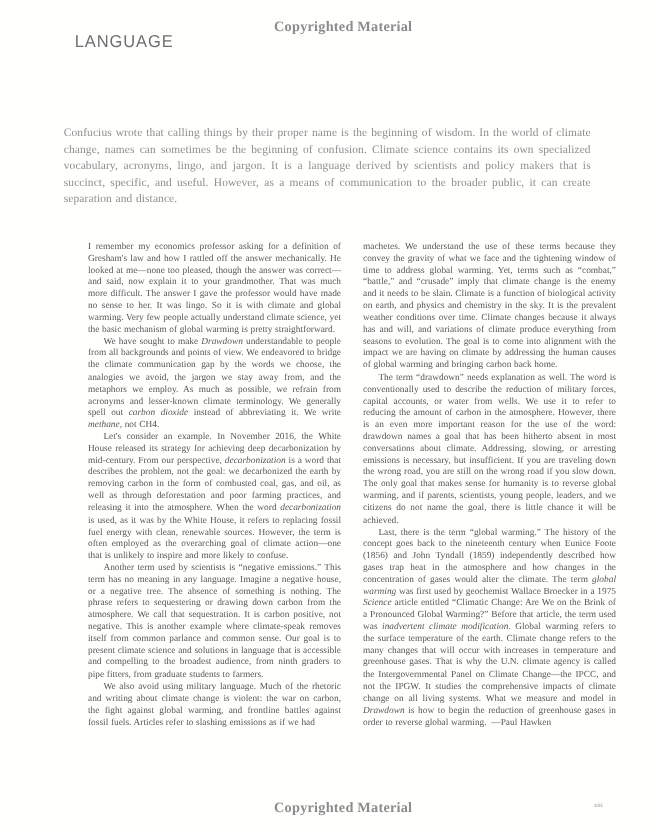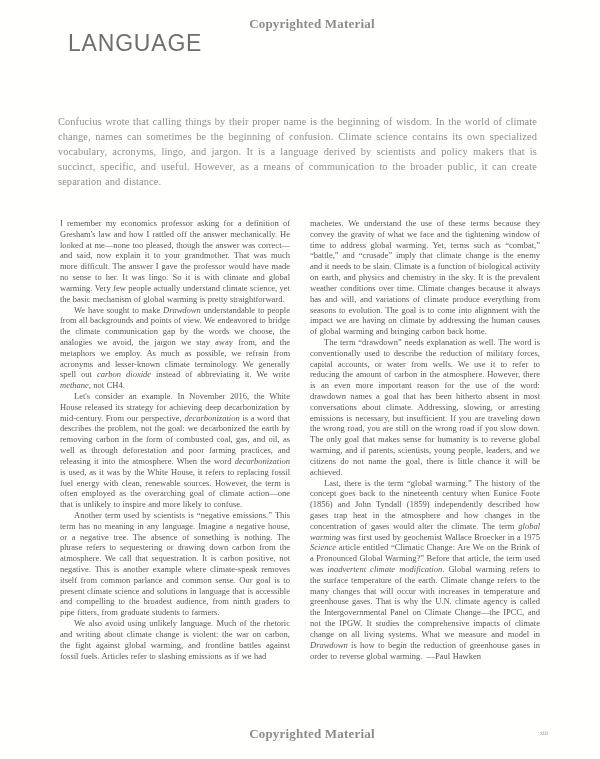--- a/index.html
+++ b/index.html
@@ -25,42 +25,42 @@
     margin-left: 24px;
   }
   .copyright.top { top: 16px; }
   .copyright.bottom { top: 726px; }
   .chapter-title {
     position: absolute;
     left: 68px; top: 29px;
     margin: 0;
     font-family: "Liberation Sans", sans-serif;
     font-weight: 400;
-    font-size: 23px;
+    font-size: 15px;
     letter-spacing: 0.8px;
     color: #6e6e6e;
     transform: scaleY(1.04);
     transform-origin: left top;
     text-align: center;
   }
   .intro {
     position: absolute;
     left: 58px; top: 114px;
     width: 479px;
     margin: 0;
     font-size: 10.4px;
     line-height: 15px;
     color: #8e8e8e;
     text-align: justify;
     word-spacing: 0.6px;
     letter-spacing: 0.1px;
   }
   .columns {
     position: absolute;
-    left: 60px; top: 218px;
+    left: 80px; top: 218px;
     width: 480px;
     display: flex;
     gap: 20px;
   }
   .col {
     flex: 1 1 0;
     font-size: 8.5px;
     line-height: 10.82px;
     color: #565656;
     text-align: justify;
@@ -86,21 +86,21 @@
   <h1 class="chapter-title">LANGUAGE</h1>
 
   <p class="intro">Confucius wrote that calling things by their proper name is the beginning of wisdom. In the world of climate change, names can sometimes be the beginning of confusion. Climate science contains its own specialized vocabulary, acronyms, lingo, and jargon. It is a language derived by scientists and policy makers that is succinct, specific, and useful. However, as a means of communication to the broader public, it can create separation and distance.</p>
 
   <div class="columns">
     <div class="col">
         <p><span>I remember my economics professor asking for a definition of Gresham's law and how I rattled off the answer mechanically. He looked at me—none too pleased, though the answer was correct—and said, now explain it to your grandmother. That was much more difficult. The answer I gave the professor would have made no sense to her. It was lingo. So it is with climate and global warming. Very few people actually understand climate science, yet the basic mechanism of global warming is pretty straightforward.</span></p>
         <p class="indent"><span>We have sought to make </span><span class="it">Drawdown</span><span> understandable to people from all backgrounds and points of view. We endeavored to bridge the climate communication gap by the words we choose, the analogies we avoid, the jargon we stay away from, and the metaphors we employ. As much as possible, we refrain from acronyms and lesser-known climate terminology. We generally spell out </span><span class="it">carbon dioxide</span><span> instead of abbreviating it. We write </span><span class="it">methane</span><span>, not CH4.</span></p>
         <p class="indent"><span>Let's consider an example. In November 2016, the White House released its strategy for achieving deep decarbonization by mid-century. From our perspective, </span><span class="it">decarbonization</span><span> is a word that describes the problem, not the goal: we decarbonized the earth by removing carbon in the form of combusted coal, gas, and oil, as well as through deforestation and poor farming practices, and releasing it into the atmosphere. When the word </span><span class="it">decarbonization</span><span> is used, as it was by the White House, it refers to replacing fossil fuel energy with clean, renewable sources. However, the term is often employed as the overarching goal of climate action—one that is unlikely to inspire and more likely to confuse.</span></p>
         <p class="indent"><span>Another term used by scientists is “negative emissions.” This term has no meaning in any language. Imagine a negative house, or a negative tree. The absence of something is nothing. The phrase refers to sequestering or drawing down carbon from the atmosphere. We call that sequestration. It is carbon positive, not negative. This is another example where climate-speak removes itself from common parlance and common sense. Our goal is to present climate science and solutions in language that is accessible and compelling to the broadest audience, from ninth graders to pipe fitters, from graduate students to farmers.</span></p>
-        <p class="indent"><span>We also avoid using unlikely language. Much of the rhetoric and writing about climate change is violent: the war on carbon, the fight against global warming, and frontline battles against fossil fuels. Articles refer to slashing emissions as if we had</span></p>
+        <p class="indent"><span>We also avoid using military language. Much of the rhetoric and writing about climate change is violent: the war on carbon, the fight against global warming, and frontline battles against fossil fuels. Articles refer to slashing emissions as if we had</span></p>
       </div>
     <div class="col">
         <p><span>machetes. We understand the use of these terms because they convey the gravity of what we face and the tightening window of time to address global warming. Yet, terms such as “combat,” “battle,” and “crusade” imply that climate change is the enemy and it needs to be slain. Climate is a function of biological activity on earth, and physics and chemistry in the sky. It is the prevalent weather conditions over time. Climate changes because it always has and will, and variations of climate produce everything from seasons to evolution. The goal is to come into alignment with the impact we are having on climate by addressing the human causes of global warming and bringing carbon back home.</span></p>
         <p class="indent"><span>The term “drawdown” needs explanation as well. The word is conventionally used to describe the reduction of military forces, capital accounts, or water from wells. We use it to refer to reducing the amount of carbon in the atmosphere. However, there is an even more important reason for the use of the word: drawdown names a goal that has been hitherto absent in most conversations about climate. Addressing, slowing, or arresting emissions is necessary, but insufficient. If you are traveling down the wrong road, you are still on the wrong road if you slow down. The only goal that makes sense for humanity is to reverse global warming, and if parents, scientists, young people, leaders, and we citizens do not name the goal, there is little chance it will be achieved.</span></p>
         <p class="indent"><span>Last, there is the term “global warming.” The history of the concept goes back to the nineteenth century when Eunice Foote (1856) and John Tyndall (1859) independently described how gases trap heat in the atmosphere and how changes in the concentration of gases would alter the climate. The term </span><span class="it">global warming</span><span> was first used by geochemist Wallace Broecker in a 1975 </span><span class="it">Science</span><span> article entitled “Climatic Change: Are We on the Brink of a Pronounced Global Warming?” Before that article, the term used was </span><span class="it">inadvertent climate modification</span><span>. Global warming refers to the surface temperature of the earth. Climate change refers to the many changes that will occur with increases in temperature and greenhouse gases. That is why the U.N. climate agency is called the Intergovernmental Panel on Climate Change—the IPCC, and not the IPGW. It studies the comprehensive impacts of climate change on all living systems. What we measure and model in </span><span class="it">Drawdown</span><span> is how to begin the reduction of greenhouse gases in order to reverse global warming. —Paul Hawken</span></p>
       </div>
   </div>
 
   <div class="copyright bottom">Copyrighted Material</div>
 

